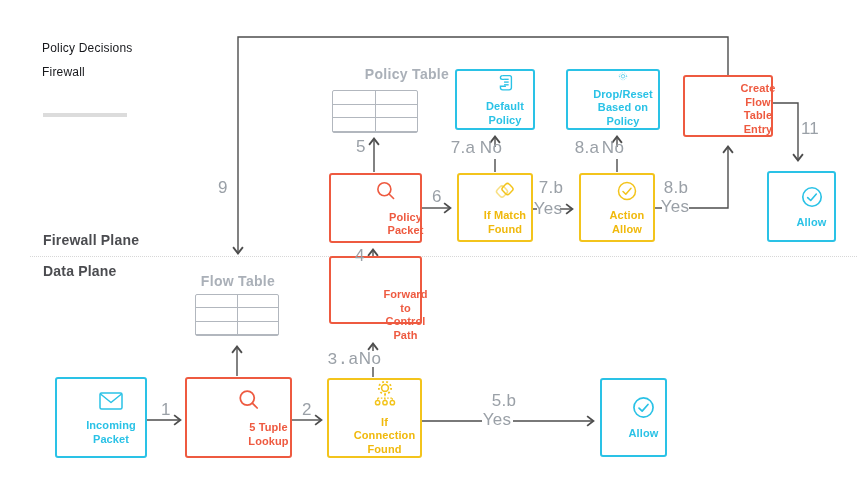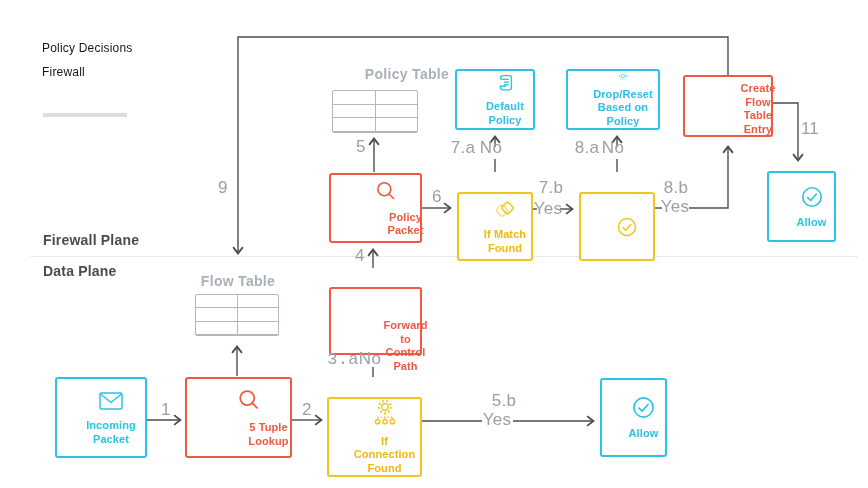--- a/index.html
+++ b/index.html
@@ -33,21 +33,21 @@
     position:absolute; background:#fff; border:2px solid #a21caf; border-radius:3px;
     display:flex; flex-direction:column; align-items:center; justify-content:center;
     text-align:center; z-index:3;padding-left:20px;
   }
   .node .lbl {
     font-weight:700; font-size:11px; line-height:13.5px; letter-spacing:.1px;
     margin-top:6px; padding:0 3px; white-space:pre-line;
   }
   .node.cyan   { border-color:#2ac2e6; } .node.cyan .lbl   { color:#2ac2e6; }
   .node.red    { border-color:#ee5a40; } .node.red .lbl    { color:#ee5a40;margin-left:40px; }
-  .node.yellow { border-color:#f3c41c;margin-top:19px; } .node.yellow .lbl { color:#f0b90c; }
+  .node.yellow { border-color:#f3c41c; } .node.yellow .lbl { color:#f0b90c; }
   .icon { display:block; }
   
   .dbtable-label {
     position:absolute; text-align:center; font-size:14px; font-weight:700;
     color:#aab0b8; letter-spacing:.3px; z-index:3;
   }
   .dbtable {
     position:absolute; background:#fff; border:1.5px solid #b2b7be; border-radius:2px;
     display:flex; flex-direction:column; z-index:3;
   }
@@ -188,31 +188,32 @@
       <rect x="-4.6" y="-4.6" width="9.2" height="9.2" rx="2.6" transform="translate(15.5,10) rotate(45)"></rect>
     </svg>
     <div class="lbl">If Match Found</div>
   </div>
 
   <div class="node yellow" style="left:579px; top:173px; width:76px; height:69px;">
     <svg class="icon" width="24" height="24" viewBox="0 0 24 24" fill="none" stroke="#f3c41c" stroke-width="1.5" stroke-linecap="round" stroke-linejoin="round">
       <circle cx="12" cy="12" r="8.5"></circle>
       <path d="M8 12.5 L10.8 15.2 L16 9.3"></path>
     </svg>
+    <div class="lbl">Action Allow</div>
   </div>
 
   <div class="node cyan" style="left:767px; top:171px; width:69px; height:71px;">
     <svg class="icon" width="26" height="26" viewBox="0 0 24 24" fill="none" stroke="#2ac2e6" stroke-width="1.5" stroke-linecap="round" stroke-linejoin="round">
       <circle cx="12" cy="12" r="8.5"></circle>
       <path d="M8 12.5 L10.8 15.2 L16 9.3"></path>
     </svg>
     <div class="lbl">Allow</div>
   </div>
 
-  <div class="node red" style="left:329px; top:287px; width:93px; height:68px;gap:44px;">
+  <div class="node red" style="left:329px; top:256px; width:93px; height:68px;gap:44px;">
     <svg class="icon" width="24" height="24" viewBox="0 0 24 24" fill="none" stroke="#ee5a40" stroke-width="1.4" stroke-linejoin="round">
       <path d="M9.5 3.5 L14 8 H11.8 V19 H7.2 V8 H5 Z"></path>
       <path d="M16.5 9.5 L19.8 12.8 H18.3 V19 H14.7 V12.8 H13.2 Z"></path>
     </svg>
     <div class="lbl">Forward to Control Path</div>
   </div>
 
   <div class="node cyan" style="left:55px; top:377px; width:92px; height:81px;">
     <svg class="icon" width="30" height="24" viewBox="0 0 30 24" fill="none" stroke="#2ac2e6" stroke-width="1.5" stroke-linejoin="round">
       <rect x="4" y="4" width="22" height="16" rx="1.5"></rect>

